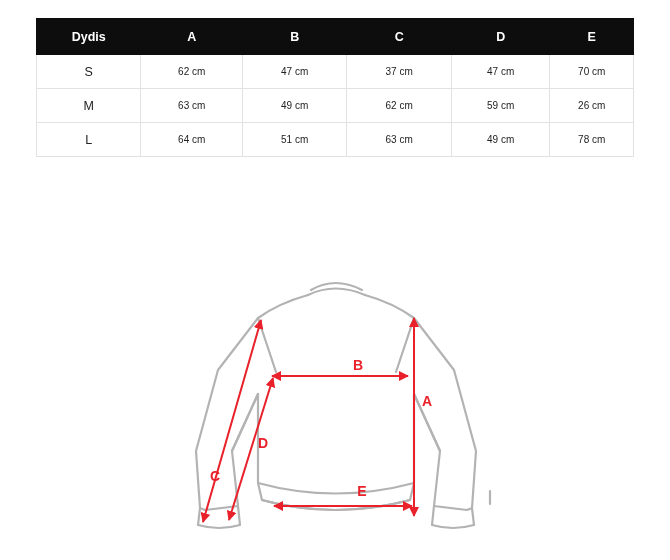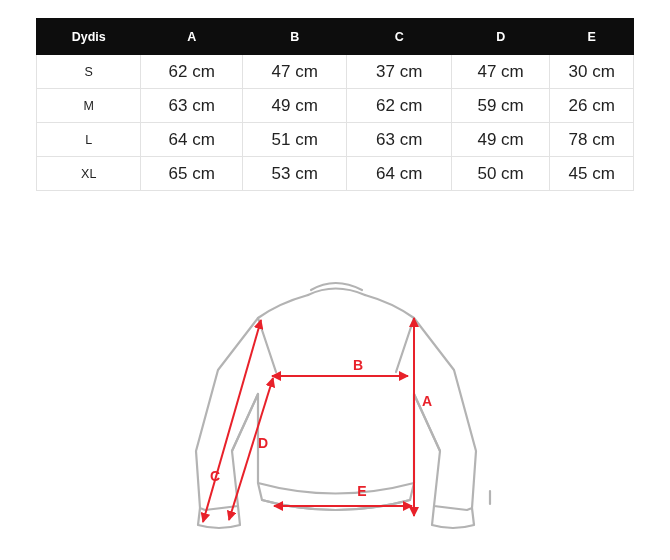--- a/index.html
+++ b/index.html
@@ -28,21 +28,21 @@
     width: 598px;
   }
   table.size-table {
     border-collapse: collapse;
     width: 100%;
     table-layout: fixed;
   }
   table.size-table th,
   table.size-table td {
     text-align: center;
-    font-size: 17px;
+    font-size: 10px;
     height: 33px;
     padding: 0;
     border: 1px solid #e2e2e2;
   }
   table.size-table thead th {
     background: #0d0d0d;
     color: #ffffff;
     border: 1px solid #0d0d0d;
     font-weight: bold;
     font-size: 12.5px;
@@ -109,45 +109,37 @@
           <th>E</th>
         </tr>
       </thead>
       <tbody>
         <tr>
           <td class="size-label">S</td>
           <td>62 cm</td>
           <td>47 cm</td>
           <td>37 cm</td>
           <td>47 cm</td>
-          <td>30 cm</td>
+          <td>70 cm</td>
         </tr>
         <tr>
           <td class="size-label">M</td>
           <td>63 cm</td>
           <td>49 cm</td>
           <td>62 cm</td>
           <td>59 cm</td>
           <td>26 cm</td>
         </tr>
         <tr>
           <td class="size-label">L</td>
           <td>64 cm</td>
           <td>51 cm</td>
           <td>63 cm</td>
           <td>49 cm</td>
           <td>78 cm</td>
-        </tr>
-        <tr>
-          <td class="size-label">XL</td>
-          <td>65 cm</td>
-          <td>53 cm</td>
-          <td>64 cm</td>
-          <td>50 cm</td>
-          <td>45 cm</td>
         </tr>
       </tbody>
     </table>
   </div>
 
   <div class="diagram">
     <svg width="670" height="322" viewBox="0 0 670 322" xmlns="http://www.w3.org/2000/svg">
 
       <defs>
         <marker id="arrHead" viewBox="0 0 10 10" refX="9" refY="5" markerWidth="5" markerHeight="5" orient="auto-start-reverse">

